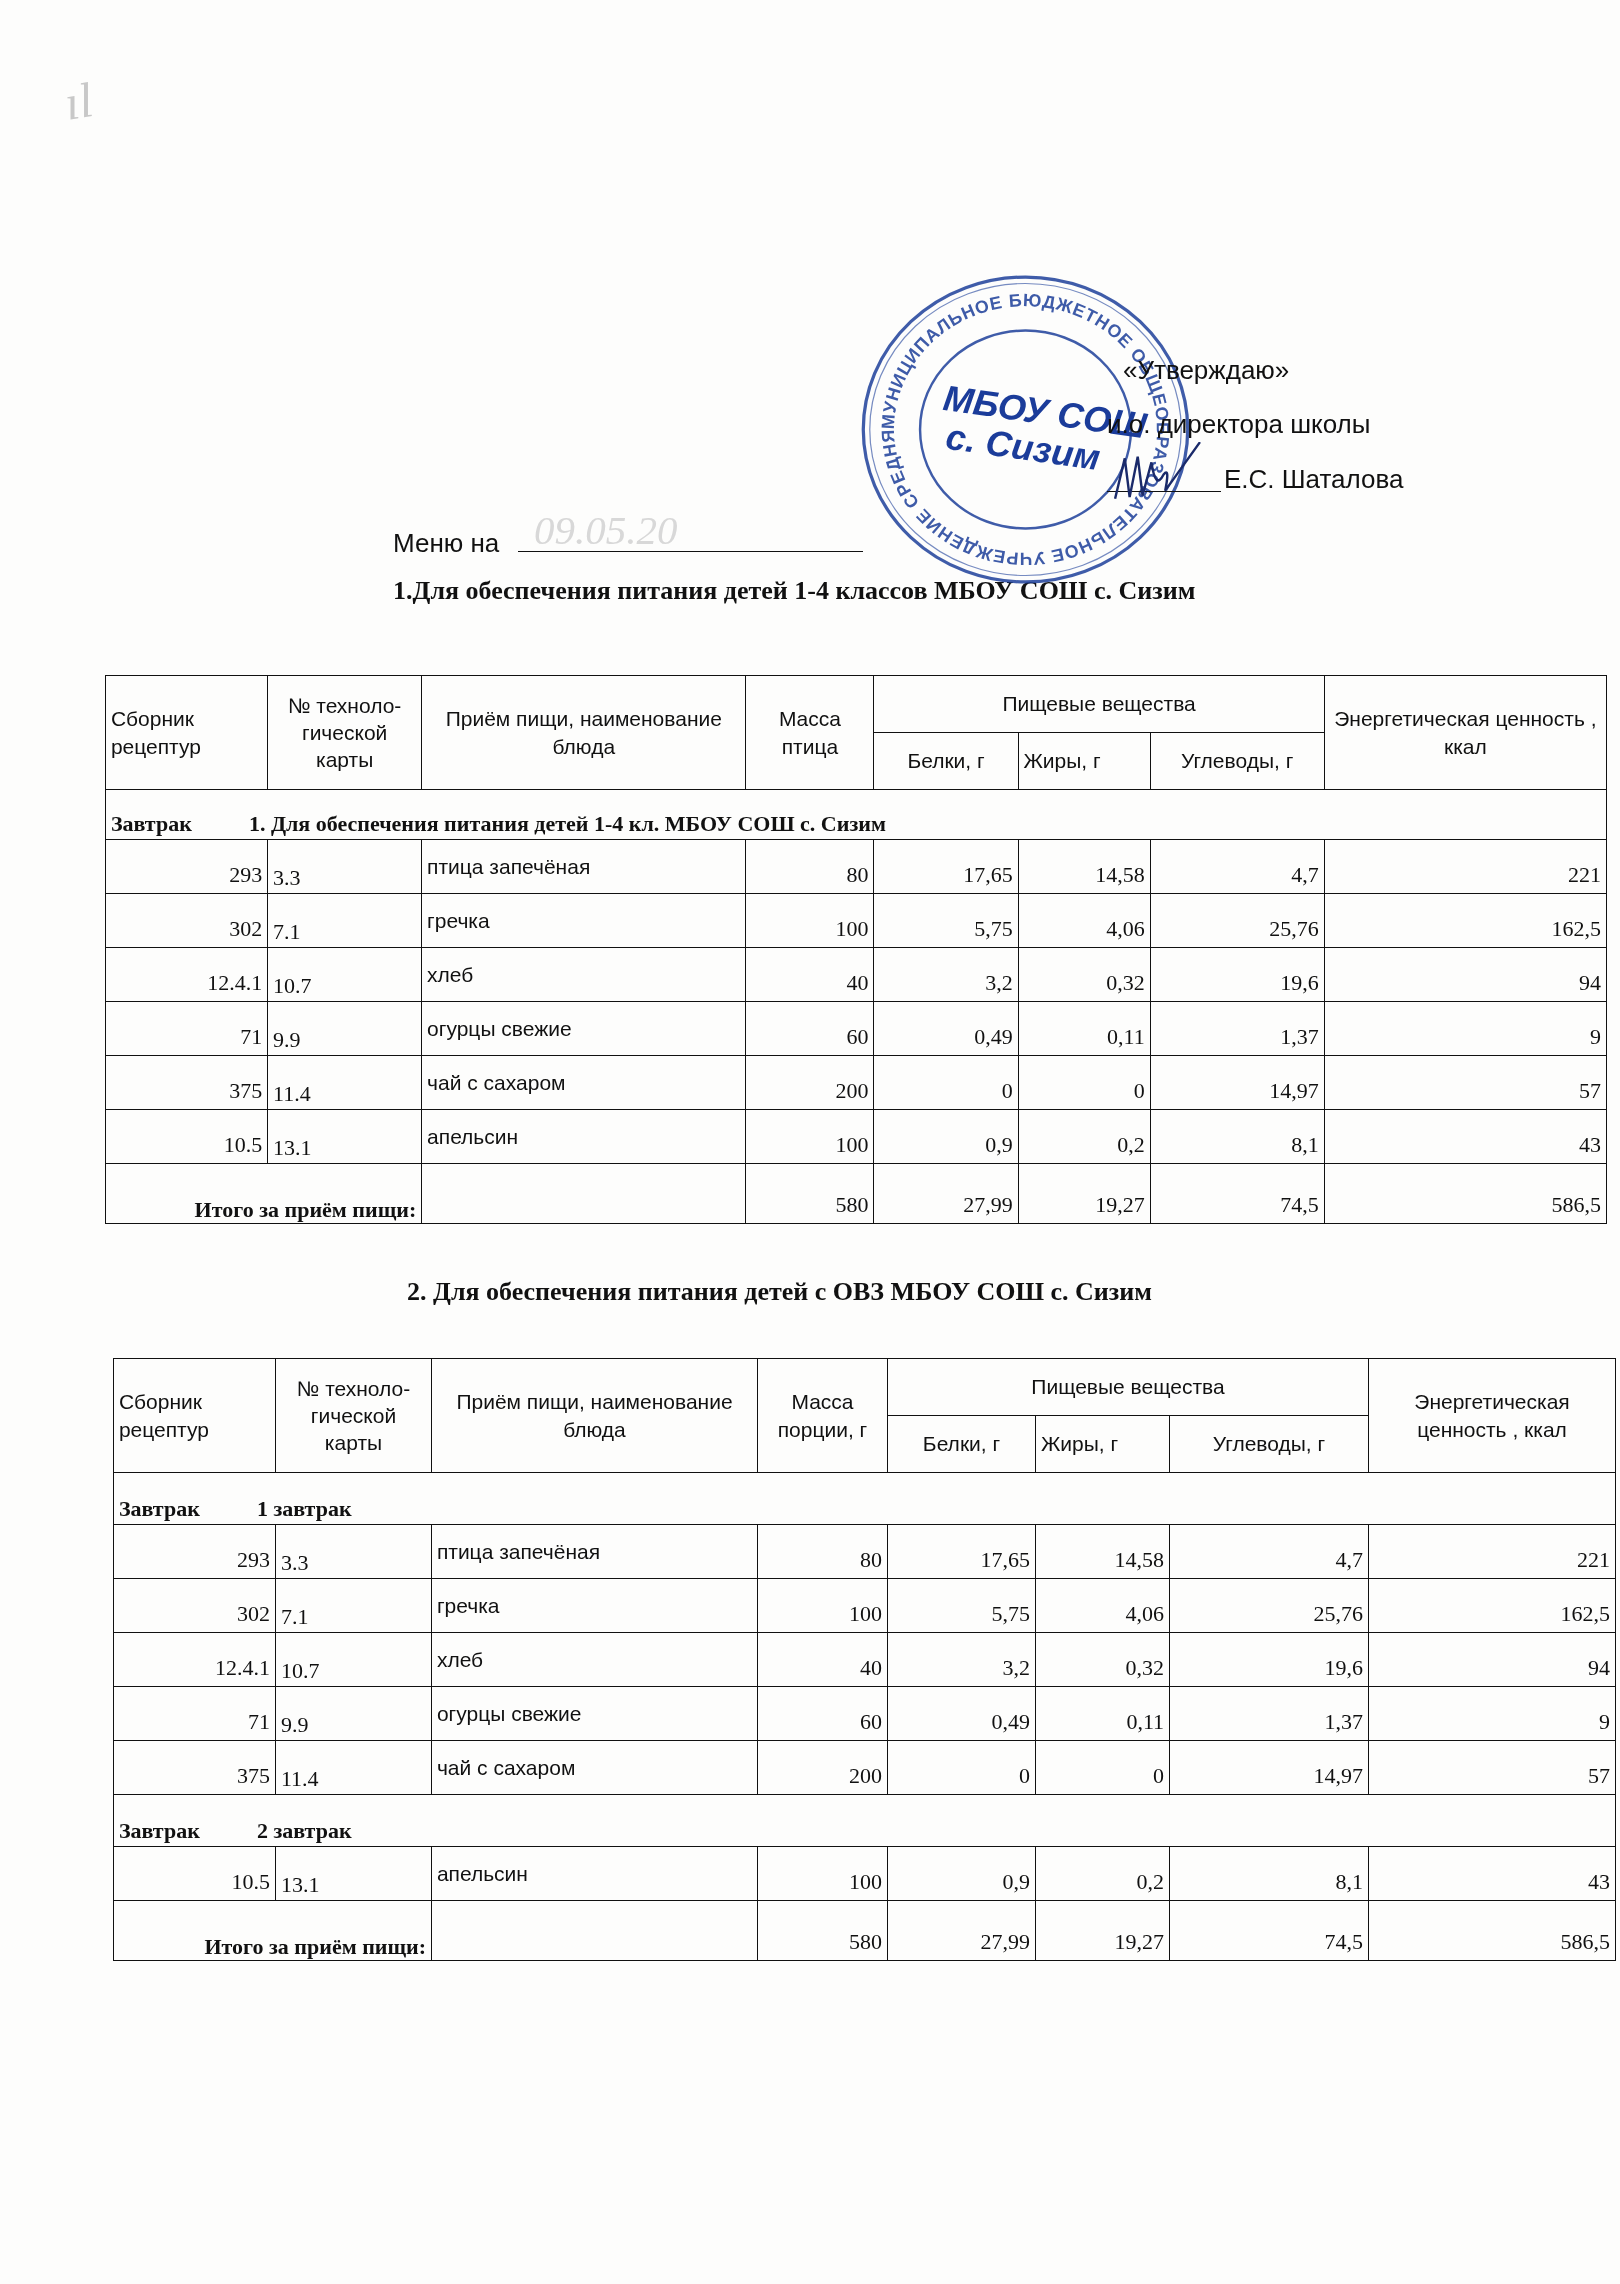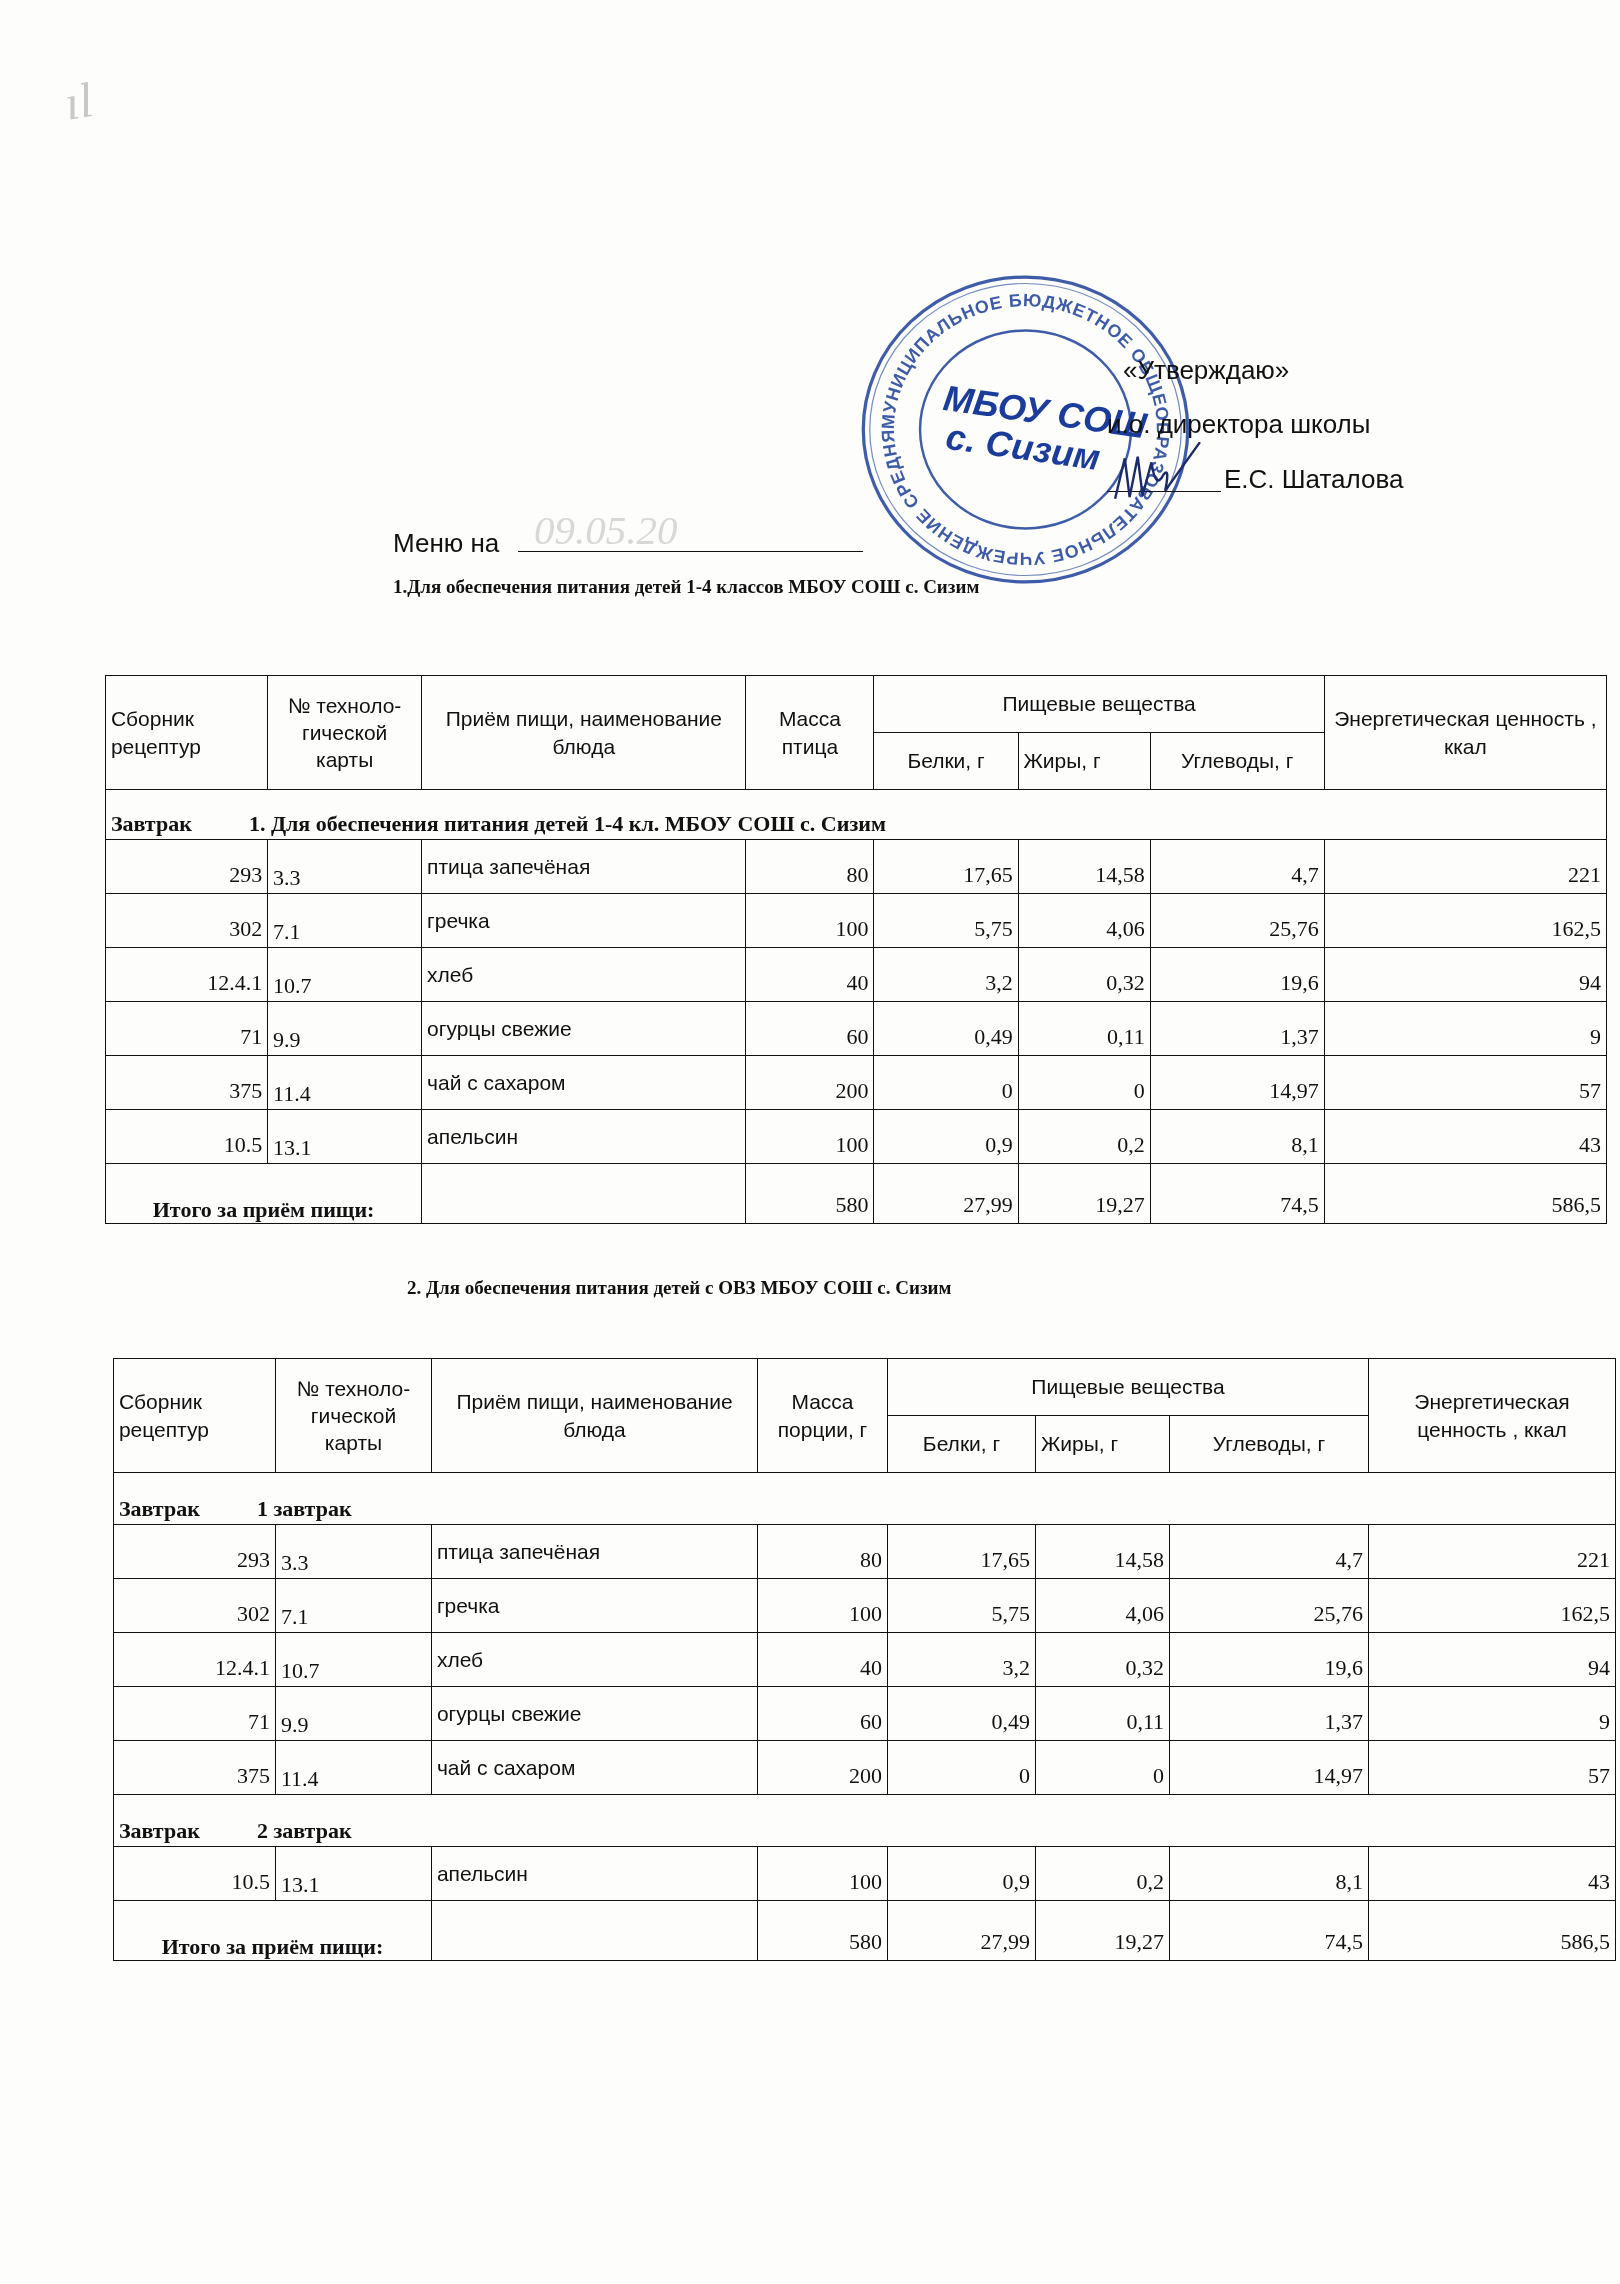--- a/index.html
+++ b/index.html
@@ -61,21 +61,21 @@
       position: relative;
     }
     .menu-on .date-hint {
       position: absolute; left: 16px; top: -24px;
       font-family: "Liberation Serif", serif; font-style: italic;
       font-size: 41px; color: #d8d8d8;
     }
     .section-title {
       position: absolute;
       font-family: "Liberation Serif", serif;
-      font-weight: bold; font-size: 19px; white-space: nowrap; text-align: right;
+      font-weight: bold; font-size: 26px; white-space: nowrap; text-align: right;
     }
     .st1 { left: 393px; top: 576px; }
     .st2 { left: 407px; top: 1277px; }
 
     
     table.menu {
       position: absolute;
       border-collapse: collapse;
       table-layout: fixed;
       font-family: "Liberation Sans", sans-serif;
@@ -94,21 +94,21 @@
     table.menu td.num { text-align: right; vertical-align: bottom; padding-bottom: 4.9px; font-family: "Liberation Serif", serif; font-size: 22px; }
     table.menu td.code { text-align: left; vertical-align: bottom; padding-bottom: 1.6px; font-family: "Liberation Serif", serif; font-size: 22px; }
     table.menu td.name { text-align: left; vertical-align: middle; }
     table.menu td.meal {
       text-align: left; vertical-align: bottom; padding-bottom: 1.6px;
       font-family: "Liberation Serif", serif; font-weight: bold; font-size: 22px;
       border-left: 1.6px solid #111; border-right: 1.6px solid #111;
     }
     table.menu td.meal .meal-name { display: inline-block; width: 138px; }
     table.menu td.total-label {
-      text-align: center; vertical-align: bottom; padding-bottom: 0;
+      text-align: right; vertical-align: bottom; padding-bottom: 0;
       font-family: "Liberation Serif", serif; font-weight: bold; font-size: 22px;
     }
     .t1 { left: 73px; top: 675px; width: 1502px; }
     .t2 { left: 81px; top: 1358px; width: 1502px; }
     .nutr-sub th { vertical-align: bottom; padding-bottom: 4.9px; }
   </style>
 </head>
 <body>
 
 <div class="corner-mark">ıl</div>

